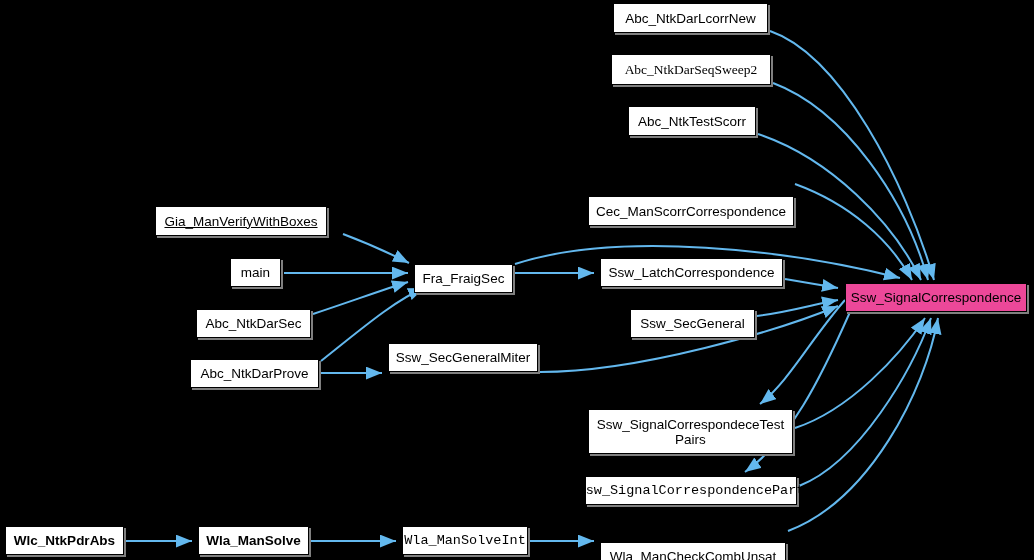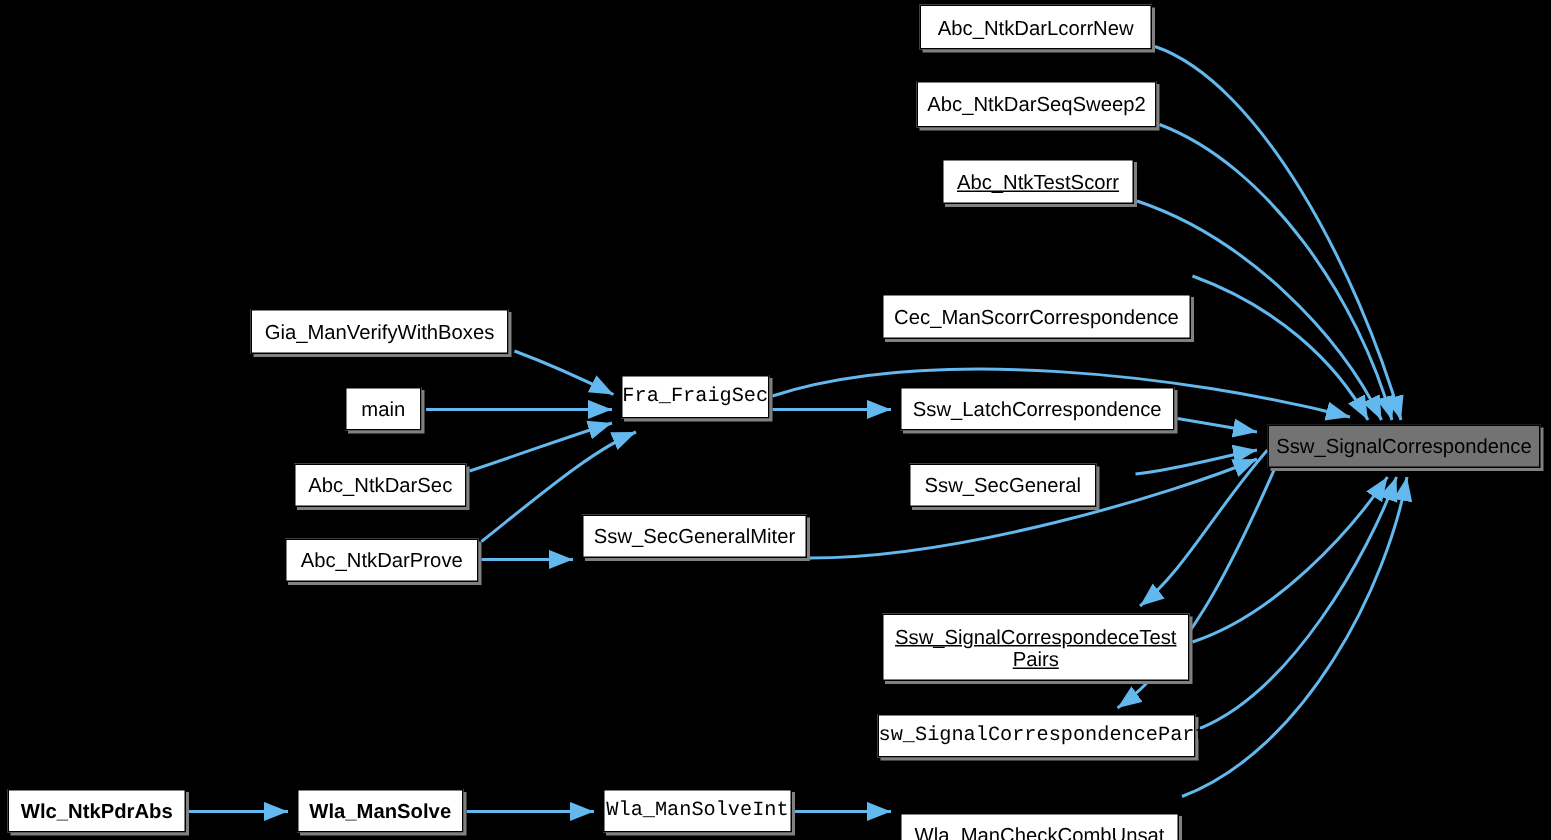--- a/index.html
+++ b/index.html
@@ -25,21 +25,21 @@
     justify-content:center;
     text-align:center;
     color:#000;
     font-size:13.5px;
     line-height:15px;
     letter-spacing:0px;
     white-space:pre-line;
     z-index:3;
   }
   .node.highlight{
-    background:#737373;
+    background:#ec4899;
   }
 </style>
 </head>
 <body>
 
 <div id="canvas">
   <svg id="edges" viewBox="0 0 1034 560">
     <defs>
       <marker id="arrow" markerWidth="9" markerHeight="9" refX="8" refY="3.2" orient="auto" markerUnits="strokeWidth">
         <path d="M0,0 L8,3.2 L0,6.4 z" fill="#63b8ee"></path>
@@ -65,33 +65,33 @@
         <path d="M 321,373 L 382,373" fill="none" stroke="#63b8ee" stroke-width="2" marker-end="url(#arrow)"></path>
         <path d="M 515,273 L 594,273" fill="none" stroke="#63b8ee" stroke-width="2" marker-end="url(#arrow)"></path>
         <path d="M 515,264 C 620,230 790,250 900,278" fill="none" stroke="#63b8ee" stroke-width="2" marker-end="url(#arrow)"></path>
         <path d="M 126,541 L 192,541" fill="none" stroke="#63b8ee" stroke-width="2" marker-end="url(#arrow)"></path>
         <path d="M 311,541 L 396,541" fill="none" stroke="#63b8ee" stroke-width="2" marker-end="url(#arrow)"></path>
         <path d="M 530,541 L 594,541" fill="none" stroke="#63b8ee" stroke-width="2" marker-end="url(#arrow)"></path>
       </g>
   </svg>
   <div id="node-layer">
       <div class="node" style="left: 613px; top: 3px; width: 155px; height: 30px; text-align: center;">Abc_NtkDarLcorrNew</div>
-      <div class="node" style="left: 611px; top: 54px; width: 160px; height: 31px;">Abc_NtkDarSeqSweep2</div>
-      <div class="node" style="left: 628px; top: 106px; width: 128px; height: 30px; text-decoration: underline;">Abc_NtkTestScorr</div>
+      <div class="node" style="left: 611px; top: 54px; width: 160px; height: 31px; font-family: Liberation Serif, serif;">Abc_NtkDarSeqSweep2</div>
+      <div class="node" style="left: 628px; top: 106px; width: 128px; height: 30px;">Abc_NtkTestScorr</div>
       <div class="node" style="left: 588px; top: 156px; width: 206px; height: 30px; margin-top: 40px;">Cec_ManScorrCorrespondence</div>
-      <div class="node" style="left: 167px; top: 206px; width: 172px; height: 30px;">Gia_ManVerifyWithBoxes</div>
+      <div class="node" style="left: 155px; top: 206px; width: 172px; height: 30px; text-decoration: underline;">Gia_ManVerifyWithBoxes</div>
       <div class="node" style="left: 230px; top: 258px; width: 51px; height: 29px;">main</div>
-      <div class="node" style="left: 414px; top: 250px; width: 99px; height: 29px; font-family: Liberation Mono, monospace;">Fra_FraigSec</div>
+      <div class="node" style="left: 414px; top: 264px; width: 99px; height: 29px;">Fra_FraigSec</div>
       <div class="node" style="left: 600px; top: 258px; width: 183px; height: 29px;">Ssw_LatchCorrespondence</div>
       <div class="node highlight" style="left: 845px; top: 283px; width: 182px; height: 29px;">Ssw_SignalCorrespondence</div>
       <div class="node" style="left: 196px; top: 309px; width: 115px; height: 29px;">Abc_NtkDarSec</div>
-      <div class="node" style="left: 606px; top: 309px; width: 125px; height: 29px;">Ssw_SecGeneral</div>
+      <div class="node" style="left: 630px; top: 309px; width: 125px; height: 29px;">Ssw_SecGeneral</div>
       <div class="node" style="left: 190px; top: 359px; width: 129px; height: 29px;">Abc_NtkDarProve</div>
       <div class="node" style="left: 388px; top: 343px; width: 150px; height: 29px;">Ssw_SecGeneralMiter</div>
-      <div class="node" style="left: 588px; top: 409px; width: 205px; height: 45px; text-decoration: underline;">Ssw_SignalCorrespondeceTest
+      <div class="node" style="left: 588px; top: 409px; width: 205px; height: 45px;">Ssw_SignalCorrespondeceTest
 Pairs</div>
       <div class="node" style="left: 585px; top: 476px; width: 212px; height: 29px; font-family: Liberation Mono, monospace;">Ssw_SignalCorrespondencePart</div>
       <div class="node" style="left: 5px; top: 526px; width: 119px; height: 29px; font-weight: bold;">Wlc_NtkPdrAbs</div>
       <div class="node" style="left: 198px; top: 526px; width: 111px; height: 29px; font-weight: bold;">Wla_ManSolve</div>
       <div class="node" style="left: 402px; top: 526px; width: 126px; height: 29px; font-family: Liberation Mono, monospace;">Wla_ManSolveInt</div>
       <div class="node" style="left: 600px; top: 510px; width: 186px; height: 29px; margin-top: 32px;">Wla_ManCheckCombUnsat</div>
     </div>
 </div>
 
 </body></html>

